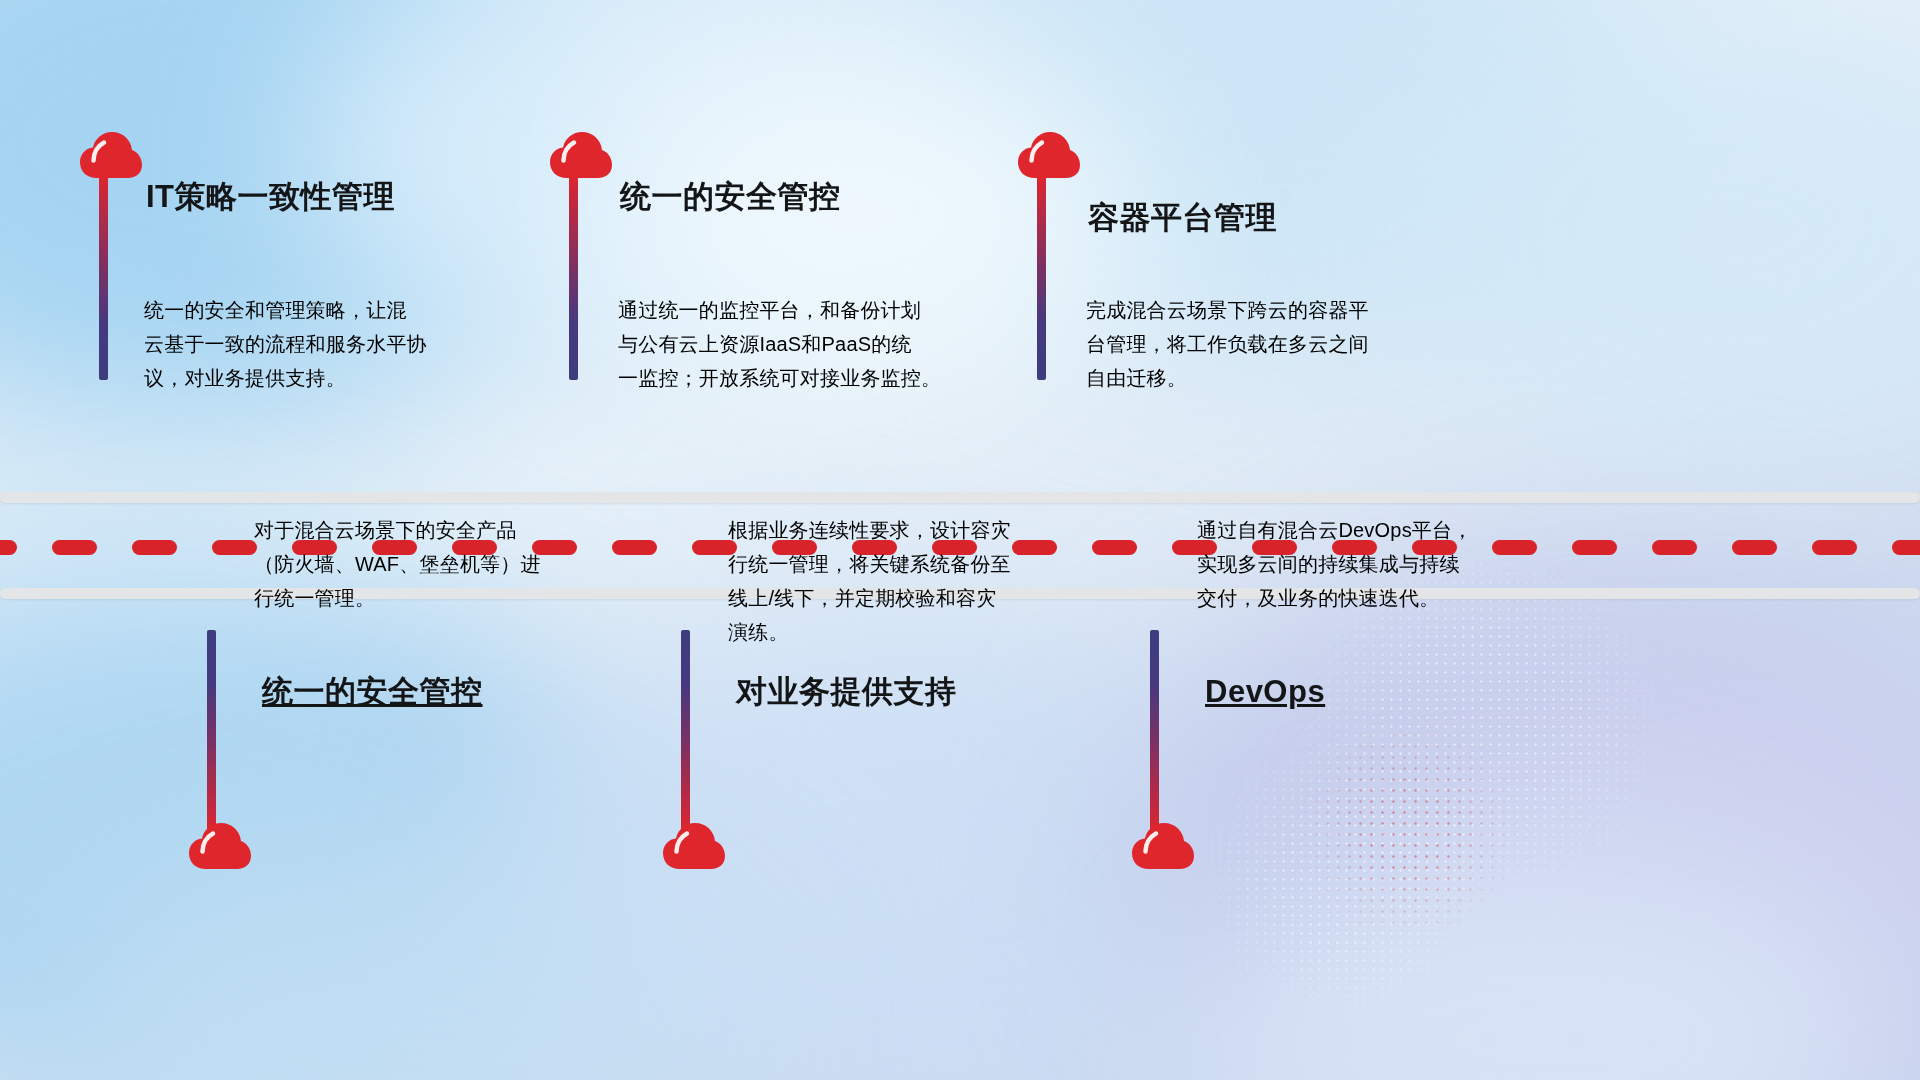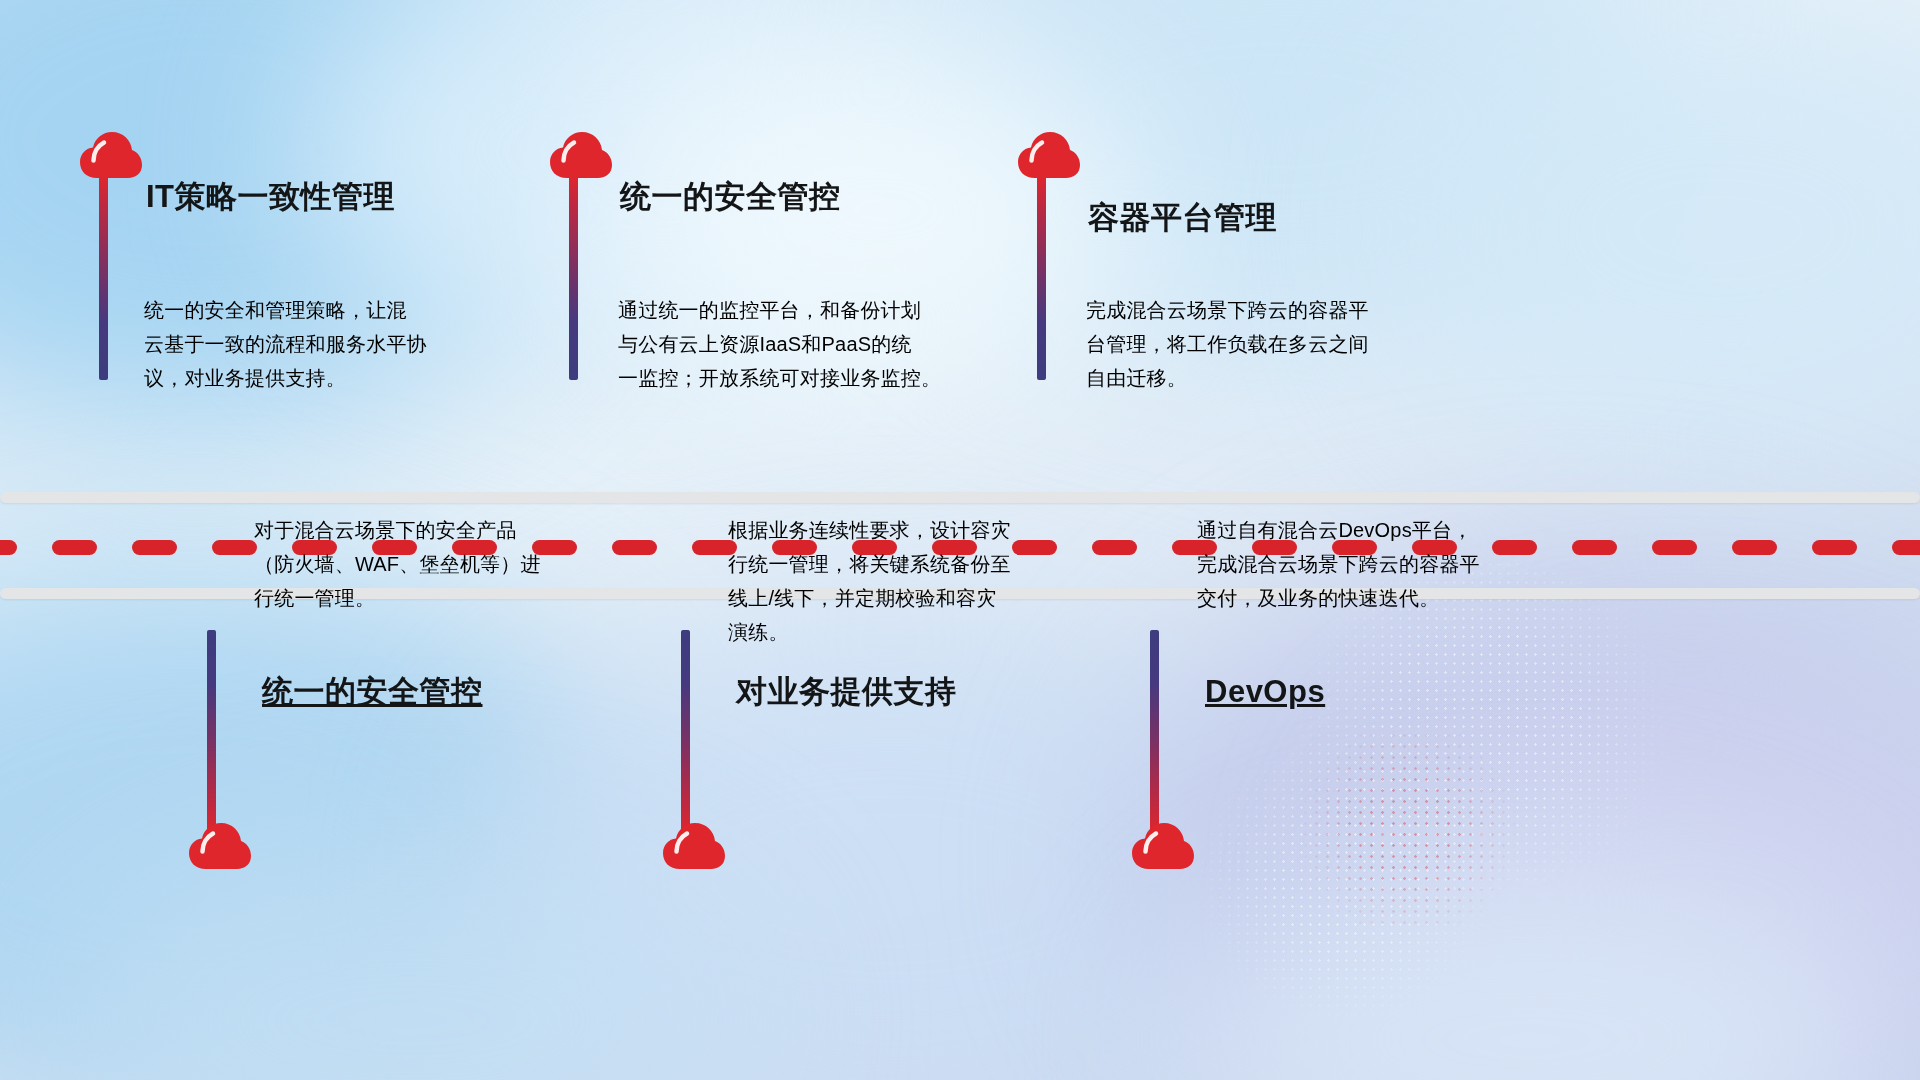--- a/index.html
+++ b/index.html
@@ -183,18 +183,18 @@
     <div class="head" style="left:736px;top:676px;">对业务提供支持</div>
   </div>
 
   <div class="col">
     <div class="stem up" style="left:1150px;top:630px;height:205px;"></div>
     <svg class="cloud-icon" style="left:1131px;top:822px;" viewBox="0 0 64 50">
       <path d="M18 47 C7 47 1 40 1 31 C1 23 7 17 14 16.5 C16 7 24 1 33 1 C44 1 52 9 53 19 C59 21 63 27 63 34 C63 42 57 47 49 47 Z" fill="#e0262d"></path>
       <path d="M14.5 29.5 C14.5 22 18.5 15 25 11.5" stroke="#ffffff" stroke-width="4.5" stroke-linecap="round" fill="none" opacity=".92"></path>
     </svg>
     <div class="body-text" style="left:1197px;top:513px;width:400px;">通过自有混合云DevOps平台，
-完成混合云场景下跨云的容器平
+实现多云间的持续集成与持续
 交付，及业务的快速迭代。</div>
     <div class="head" style="left:1205px;top:676px;text-decoration:underline;">DevOps</div>
   </div>
 
 </div>
 
 </body></html>

